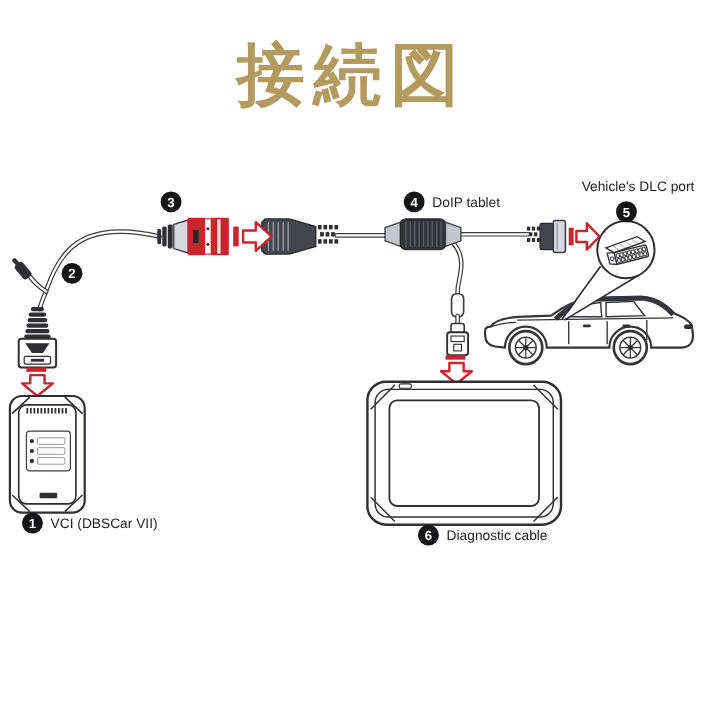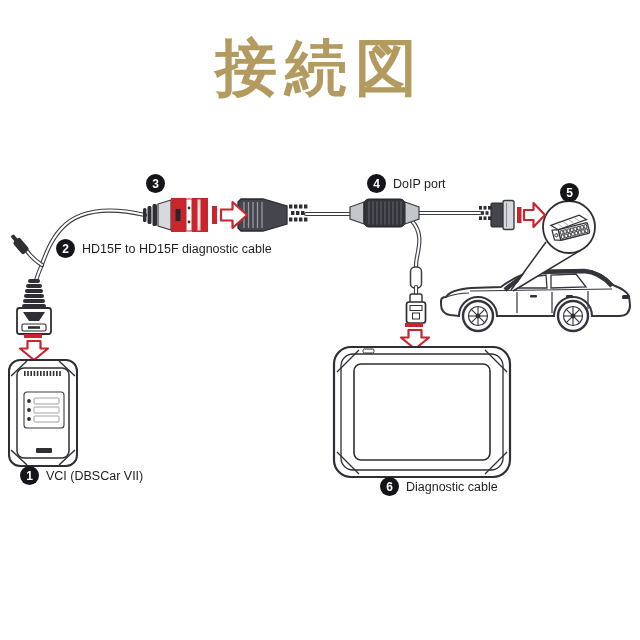--- a/index.html
+++ b/index.html
@@ -254,28 +254,28 @@
       <rect x="363" y="349" width="11" height="4" rx="1.5" fill="#fff" stroke="#2e2e34" stroke-width="1"></rect>
     </g>
   </svg>
 
   <div class="lbl" style="left:146px;top:174px;">
     <span class="badge">3</span>
   </div>
 
   <div class="lbl" style="left:367px;top:174px;">
     <span class="badge">4</span>
-    <span>DoIP port</span>
-  </div>
-
+    <span>DoIP tablet</span>
+  </div>
+
+  <div class="lbl-plain" style="left:520px;top:163px;width:120px;text-align:center;">Vehicle's DLC port</div>
   <span class="badge badge-abs" style="left:560px;top:183px;">5</span>
 
   <div class="lbl" style="left:56px;top:239px;">
     <span class="badge">2</span>
-    <span>HD15F to HD15F diagnostic cable</span>
   </div>
 
   <div class="lbl" style="left:20px;top:466px;">
     <span class="badge">1</span>
     <span>VCI (DBSCar VII)</span>
   </div>
 
   <div class="lbl" style="left:380px;top:477px;">
     <span class="badge">6</span>
     <span>Diagnostic cable</span>

